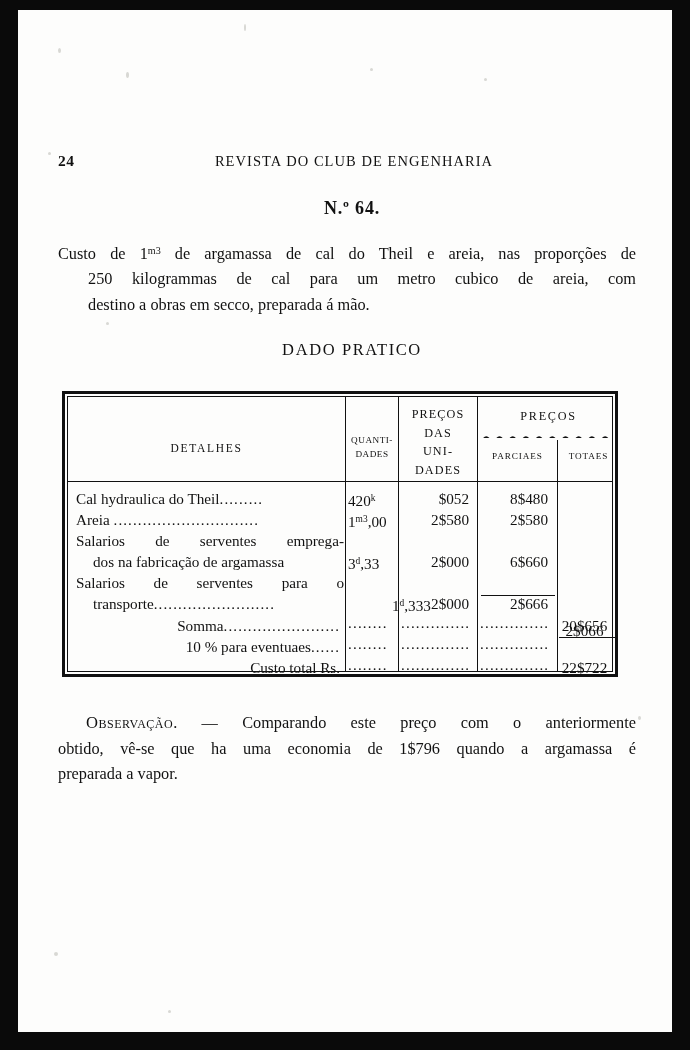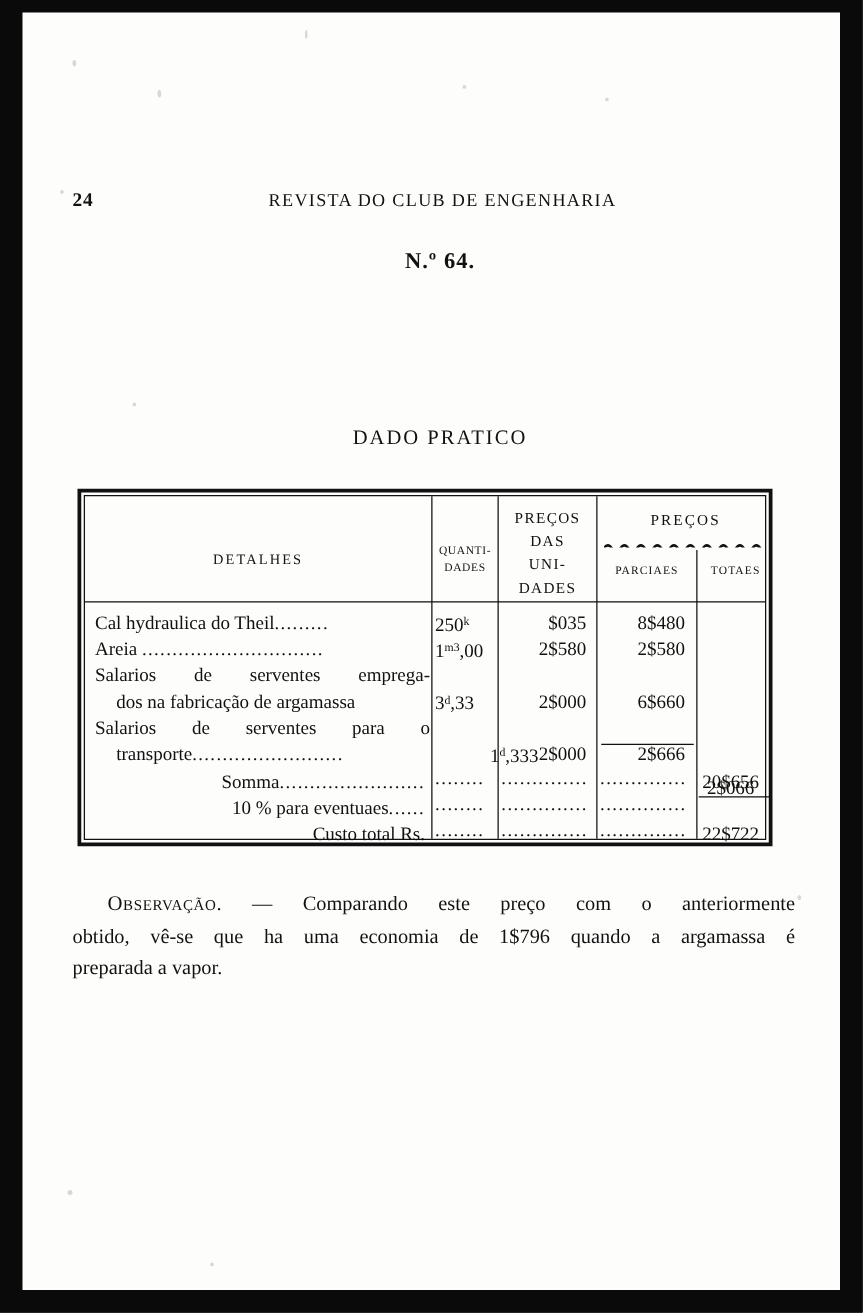--- a/index.html
+++ b/index.html
@@ -331,20 +331,25 @@
     <div class="speck" style="left:36px;top:942px;width:4px;height:4px;"></div>
     <div class="speck" style="left:150px;top:1000px;width:3px;height:3px;"></div>
 
     <div id="running-head">
       <div id="folio">24</div>
       <div id="journal-title">REVISTA DO CLUB DE ENGENHARIA</div>
     </div>
 
     <div id="item-number">N.º 64.</div>
 
+    <div id="description">
+      <span class="ln1" style="display:block;"><span>Custo de 1</span><sup class="u">m3</sup><span> de argamassa de cal do Theil e areia, nas proporções de</span></span>
+      <span class="ln2">250 kilogrammas de cal para um metro cubico de areia, com</span>
+      <span class="ln3">destino a obras em secco, preparada á mão.</span>
+    </div>
 
     <div id="section-heading">DADO PRATICO</div>
 
     <div id="cost-table">
       <div id="table-inner">
 
         <div class="vrule c1"></div>
         <div class="vrule c2"></div>
         <div class="vrule c3"></div>
         <div class="vrule c4"></div>
@@ -375,22 +380,22 @@
         <div class="hdr" id="hdr-totaes">TOTAES</div>
 
         <div class="hrule" id="header-rule"></div>
 
         <div id="tbody">
 
           <div>
             <div class="det-wrap" style="top:6px;">
               <span class="det-line"><span>Cal hydraulica do Theil</span><span class="leader">.........</span></span>
             </div>
-            <div class="cell col-qty" style="top:6px;"><span>250</span><sup class="u">k</sup><span></span></div>
-            <div class="cell col-unit" style="top:6px;">$035</div>
+            <div class="cell col-qty" style="top:6px;"><span>420</span><sup class="u">k</sup><span></span></div>
+            <div class="cell col-unit" style="top:6px;">$052</div>
             <div class="cell col-parc" style="top:6px;">8$480</div>
           </div>
 
           <div>
             <div class="det-wrap" style="top:27px;">
               <span class="det-line"><span>Areia </span><span class="leader">..............................</span></span>
             </div>
             <div class="cell col-qty" style="top:27px;"><span>1</span><sup class="u">m3</sup><span>,00</span></div>
             <div class="cell col-unit" style="top:27px;">2$580</div>
             <div class="cell col-parc" style="top:27px;">2$580</div>

